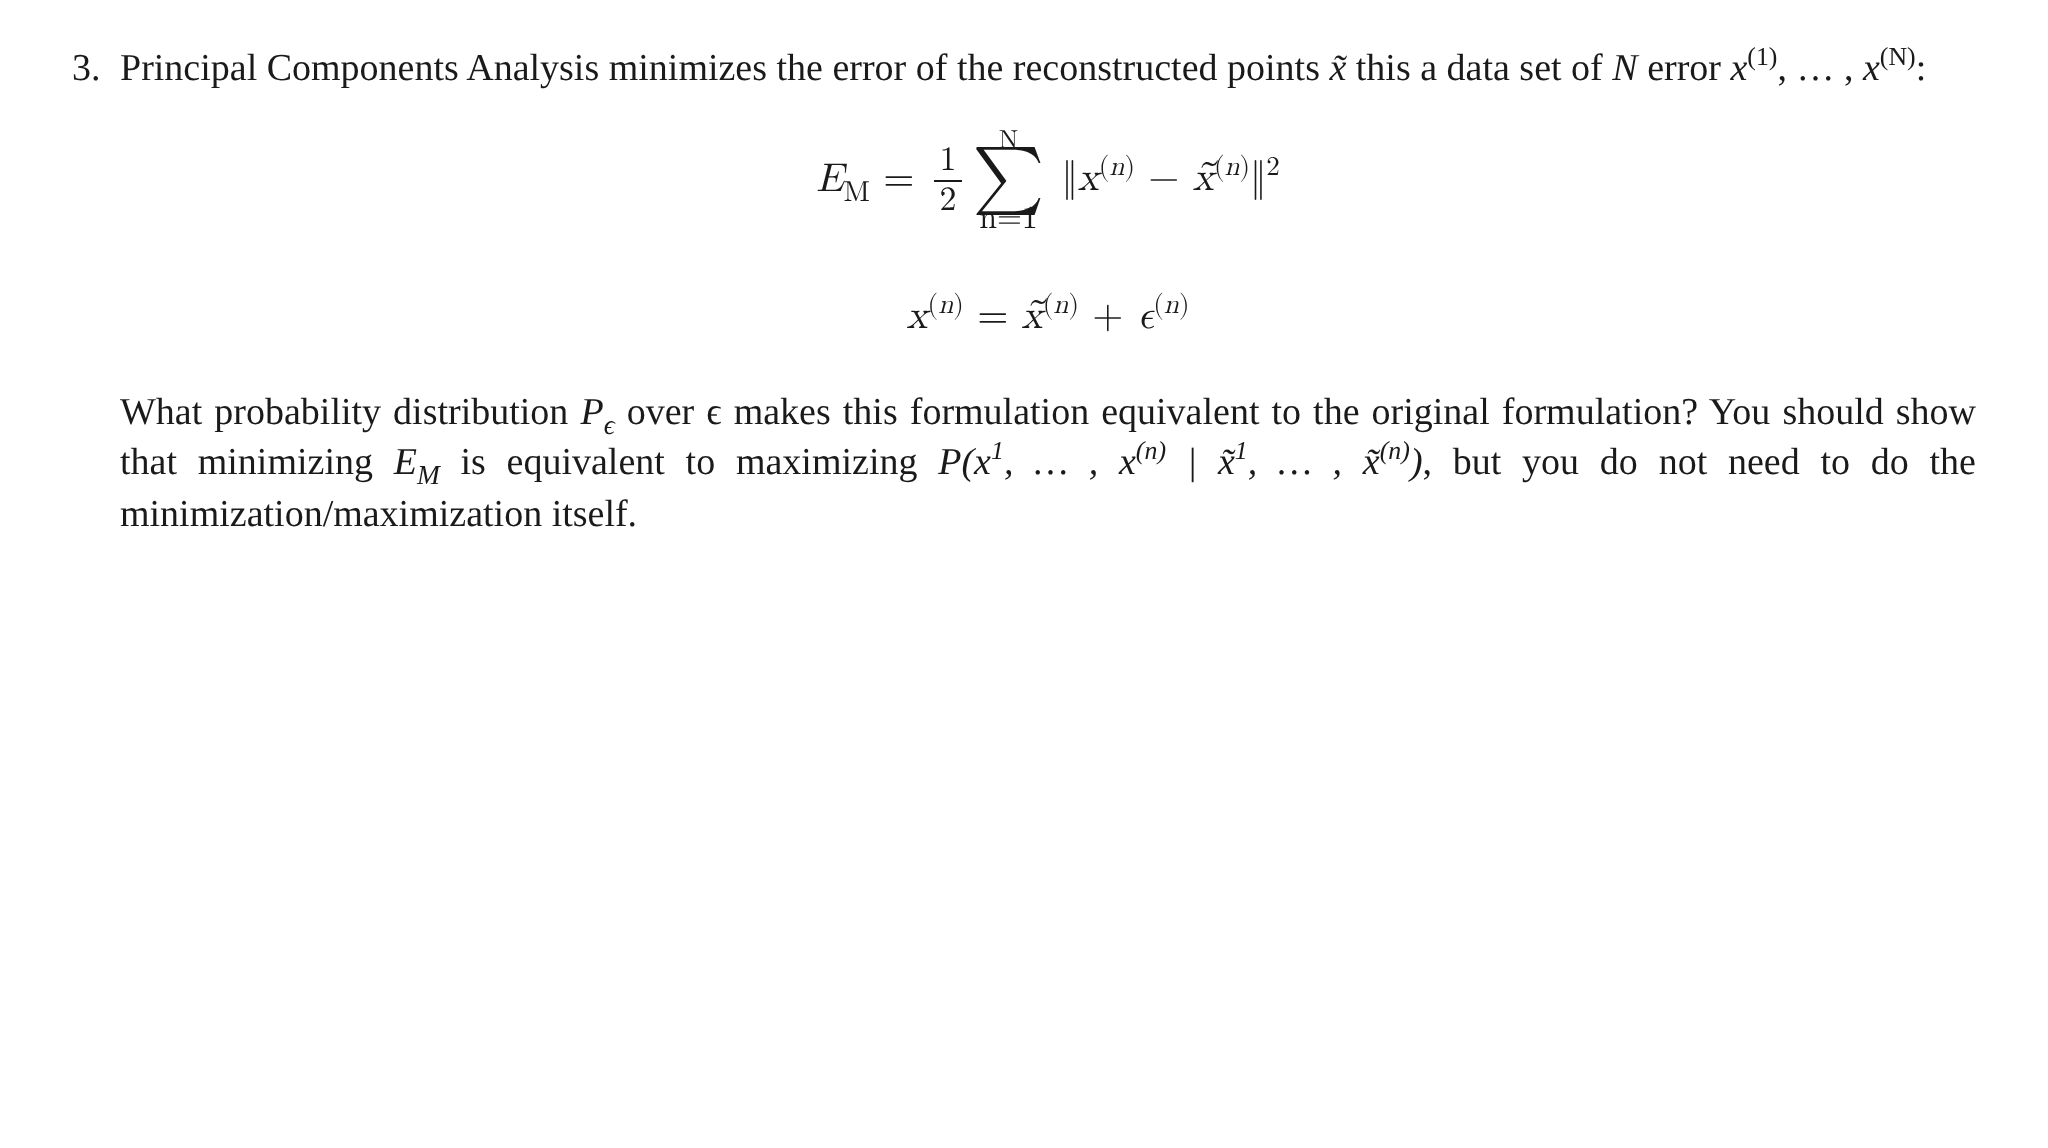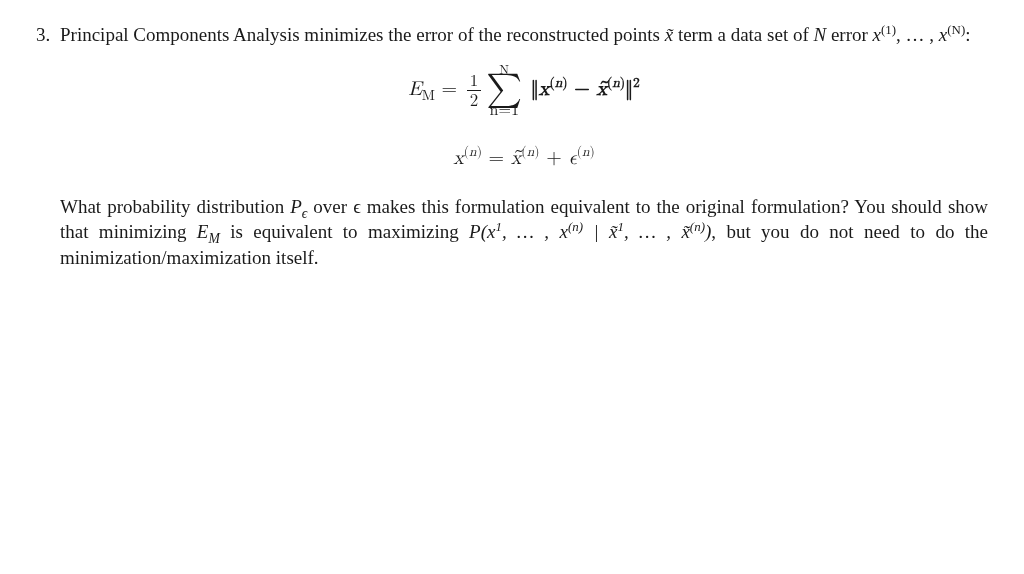--- a/index.html
+++ b/index.html
@@ -59,32 +59,32 @@
     text-align: center;
     line-height: 1;
     margin: 0 3px;
     font-size: 17px;
   }
   .frac .num { display:block; border-bottom: 1px solid #1a1a1a; padding: 0 3px 1px 3px;}
   .frac .den { display:block; padding: 1px 3px 0 3px;}
   sup { font-size: 0.68em; vertical-align: super; line-height:0; }
   sub { font-size: 0.72em; vertical-align: sub; line-height:0; }
   .mathit { font-style: italic; }
-  .norm { display:inline;font-weight:bold; }
+  .norm { display:inline; }
 </style>
 </head>
 <body>
 
 <div class="page">
   <div class="question">
     <div class="qnum">3.</div>
     <div class="qbody">
 
       <div class="para">
-        <span>Principal Components Analysis minimizes the error of the reconstructed points </span><span class="mathit">x̃</span><span> term a data set of </span><span class="mathit">N</span><span> error </span><span class="mathit">x</span><sup>(1)</sup><span>, … , </span><span class="mathit">x</span><sup>(N)</sup><span>:</span>
+        <span>Principal Components Analysis minimizes the error of the reconstructed points </span><span class="mathit">x̃</span><span> this a data set of </span><span class="mathit">N</span><span> error </span><span class="mathit">x</span><sup>(1)</sup><span>, … , </span><span class="mathit">x</span><sup>(N)</sup><span>:</span>
       </div>
 
       <div class="eqblock tall">
         <span class="mathit">E</span><sub>M</sub><span> = </span><span class="frac"><span class="num">1</span><span class="den">2</span></span><span class="sum"><span class="lim-top">N</span><span class="sigma">∑</span><span class="lim-bot">n=1</span></span>
         <span class="norm">‖<span class="mathit">x</span><sup>(<span class="mathit">n</span>)</sup> − <span class="mathit">x̃</span><sup>(<span class="mathit">n</span>)</sup>‖<sup>2</sup></span>
       </div>
 
 
       <div class="eqblock">
         <div class="eqline">

